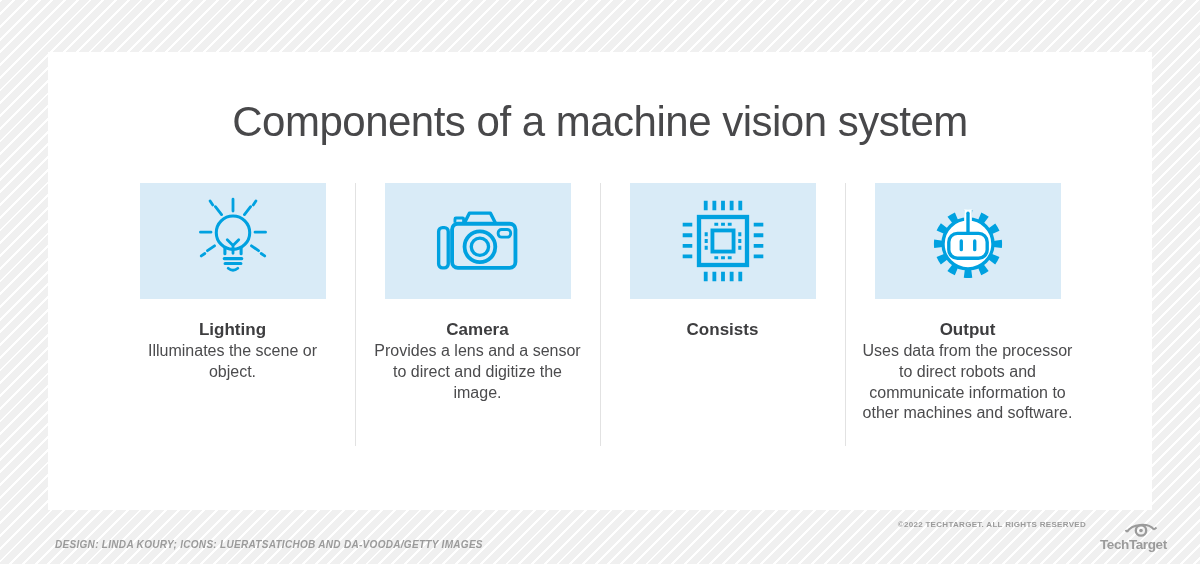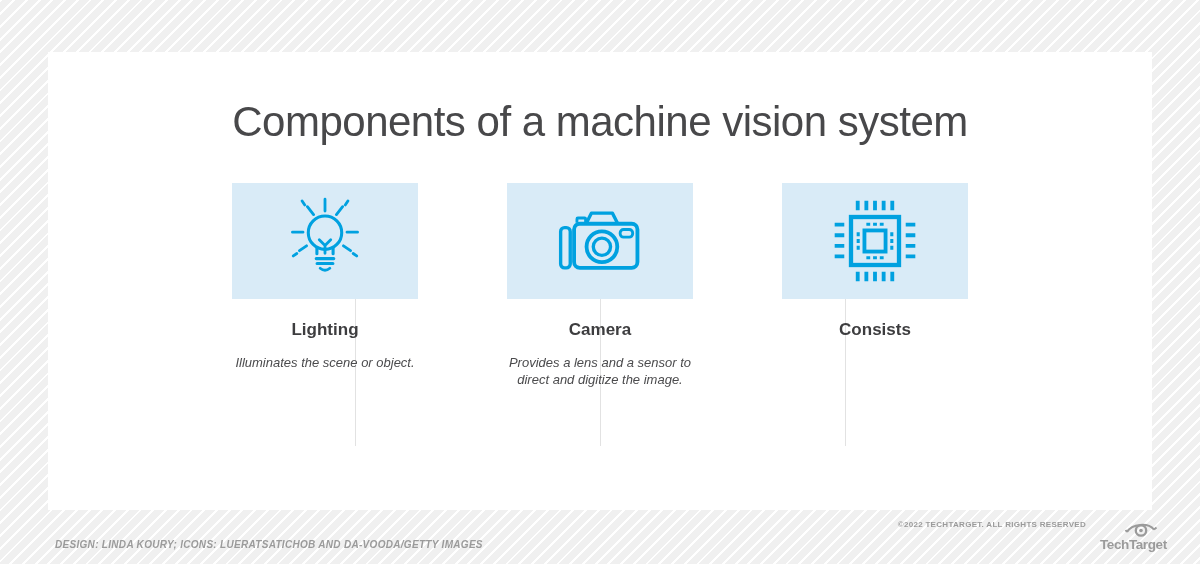--- a/index.html
+++ b/index.html
@@ -17,42 +17,41 @@
   .title {
     margin-top:46px;
     text-align:center;
     font-size:42px;
     font-weight:normal;
     letter-spacing:-0.5px;
     color:var(--title-text, #48484a);
   }
   .columns {
     position:absolute; left:0; top:131px; width:100%;
-    display:flex; justify-content:center; gap:89px;
+    display:flex; justify-content:center; gap:59px;
   }
   .column { width:186px; display:flex; flex-direction:column; align-items:center; text-align:center; }
   .icon-box {
     width:186px; height:116px;
     background:var(--icon-box-bg, #d9ebf7);
     display:flex; align-items:center; justify-content:center;
     color:var(--icon-stroke, #00a1e0);
   }
   .col-heading {
     margin-top:21px;
     font-size:17px;
     font-weight:bold;
     color:var(--heading-text, #3d3d3f);
   }
   .col-desc {
-    margin-top:15px;
+    margin-top:1px;
     width:210px; margin-left:-12px; margin-right:-12px;
-    font-size:13px;
+    font-size:16px;
     line-height:1.3;
     color:var(--body-text, #4b4b4d);
-    font-style:italic;
   }
   .divider {
     position:absolute; top:131px; width:1px; height:263px;
     background:var(--divider, #e2e2e2);
   }
   .divider.d1 { left:307px; }
   .divider.d2 { left:552px; }
   .divider.d3 { left:797px; }
   .footer {
     position:absolute; left:0; top:530px; width:1200px; height:26px;
@@ -126,20 +125,34 @@
           <rect x="25" y="25" width="50" height="50" stroke-width="4.5"></rect>
           <rect x="39" y="39" width="22" height="22" stroke-width="4"></rect>
           <path d="M41,32.5 h4 M48,32.5 h4 M55,32.5 h4 M41,67.5 h4 M48,67.5 h4 M55,67.5 h4 M32.5,41 v4 M32.5,48 v4 M32.5,55 v4 M67.5,41 v4 M67.5,48 v4 M67.5,55 v4" stroke-width="3.2"></path>
           <path d="M32,8 V18 M41,8 V18 M50,8 V18 M59,8 V18 M68,8 V18 M32,82 V92 M41,82 V92 M50,82 V92 M59,82 V92 M68,82 V92" stroke-width="4"></path>
           <path d="M8,33 H18 M8,44 H18 M8,55 H18 M8,66 H18 M82,33 H92 M82,44 H92 M82,55 H92 M82,66 H92" stroke-width="4"></path>
         </svg>
       </div>
       <h3 class="col-heading">Consists</h3>
     </div>
 
+    <div class="column">
+      <div class="icon-box">
+        <svg class="icon-svg" width="96" height="96" viewBox="0 0 100 100" fill="none" stroke="currentColor">
+          <circle cx="50" cy="53" r="31" stroke-width="9" stroke-dasharray="7.8 8.43" stroke-dashoffset="4" stroke-linecap="butt"></circle>
+          <circle cx="50" cy="53" r="26" stroke-width="3.5" fill="#ffffff"></circle>
+          <path d="M50,17 V42" stroke="#ffffff" stroke-width="8"></path>
+          <path d="M50,21 V43" stroke-width="3.5" stroke-linecap="round"></path>
+          <rect x="30" y="42" width="40" height="26" rx="9" stroke-width="3.5" fill="#ffffff"></rect>
+          <path d="M43,50 V59 M57,50 V59" stroke-width="3.5" stroke-linecap="round"></path>
+        </svg>
+      </div>
+      <h3 class="col-heading">Output</h3>
+      <p class="col-desc">Uses data from the processor to direct robots and communicate information to other machines and software.</p>
+    </div>
 
   </div>
 </div>
 
 <div class="footer">
   <span class="footer-credits">DESIGN: LINDA KOURY; ICONS: LUERATSATICHOB AND DA-VOODA/GETTY IMAGES</span>
   <div class="footer-right">
     <span class="footer-copyright">©2022 TECHTARGET. ALL RIGHTS RESERVED</span>
     <div class="brand-logo">
       <svg width="70" height="32" viewBox="0 0 70 32">

